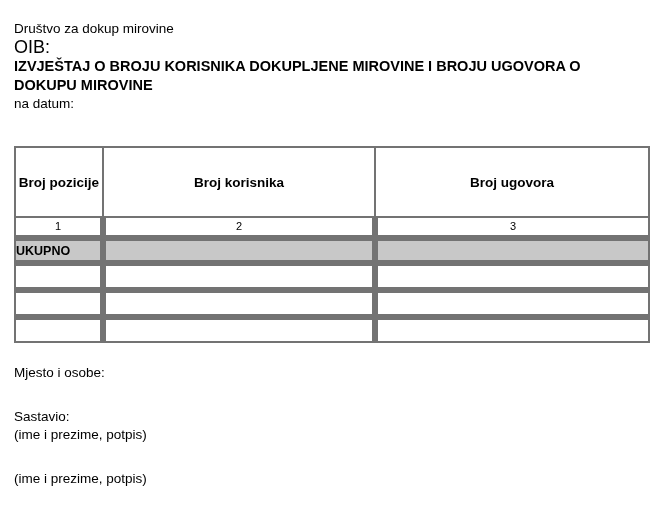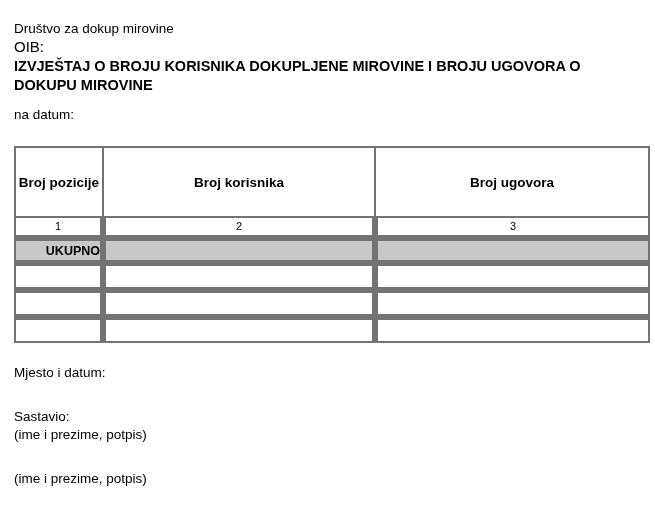--- a/index.html
+++ b/index.html
@@ -27,33 +27,32 @@
     left: 14px;
     top: 20px;
     width: 620px;
   }
   .line-company {
     font-size: 13.5px;
     line-height: 18px;
     white-space: nowrap;
   }
   .line-oib {
-    font-size: 15px;
+    font-size: 18px;
     line-height: 18px;
   }
   .doc-title {
     margin-top: 1px;
     font-size: 14.5px;
     font-weight: bold;
     line-height: 19px;
     letter-spacing: 0px;
     width: 615px;
   }
   .line-date-label {
-    margin-top: 11px;
     font-size: 13.5px;
     line-height: 18px;
   }
 
   
   table.report {
     position: absolute;
     left: 14px;
     top: 146px;
     width: 628px;
@@ -91,21 +90,21 @@
   }
   tr.num-row td.col-pos { border-left-width: 2px; border-right-width: 2px; }
   tr.num-row td.col-ugo { border-right-width: 2px; }
 
   tr.total-row td {
     height: 19px;
     background: #c8c8c8;
     border-bottom-width: 2px;
   }
   tr.total-row td.col-pos {
-    text-align: right;
+    text-align: left;
     font-weight: bold;
     font-size: 12.5px;
     border-left-width: 2px;
     border-right-width: 2px;
   }
   tr.total-row td.col-ugo { border-right-width: 2px; }
 
   tr.empty-row td {
     height: 21px;
     background: #ffffff;
@@ -196,21 +195,21 @@
             <span class="cell-inner"></span>
           </td>
         <td class="col-ugo">
             <span class="cell-inner"></span>
           </td>
       </tr>
     </tbody>
   </table>
 
   <div class="footer-block">
-    <div class="grp">Mjesto i datum:</div>
+    <div class="grp">Mjesto i osobe:</div>
     <div class="gap-lg"></div>
     <div class="grp">Sastavio:</div>
     <div class="grp">(ime i prezime, potpis)</div>
     <div class="gap-md"></div>
     <div class="grp">(ime i prezime, potpis)</div>
   </div>
 
 </div>
 
 </body></html>

